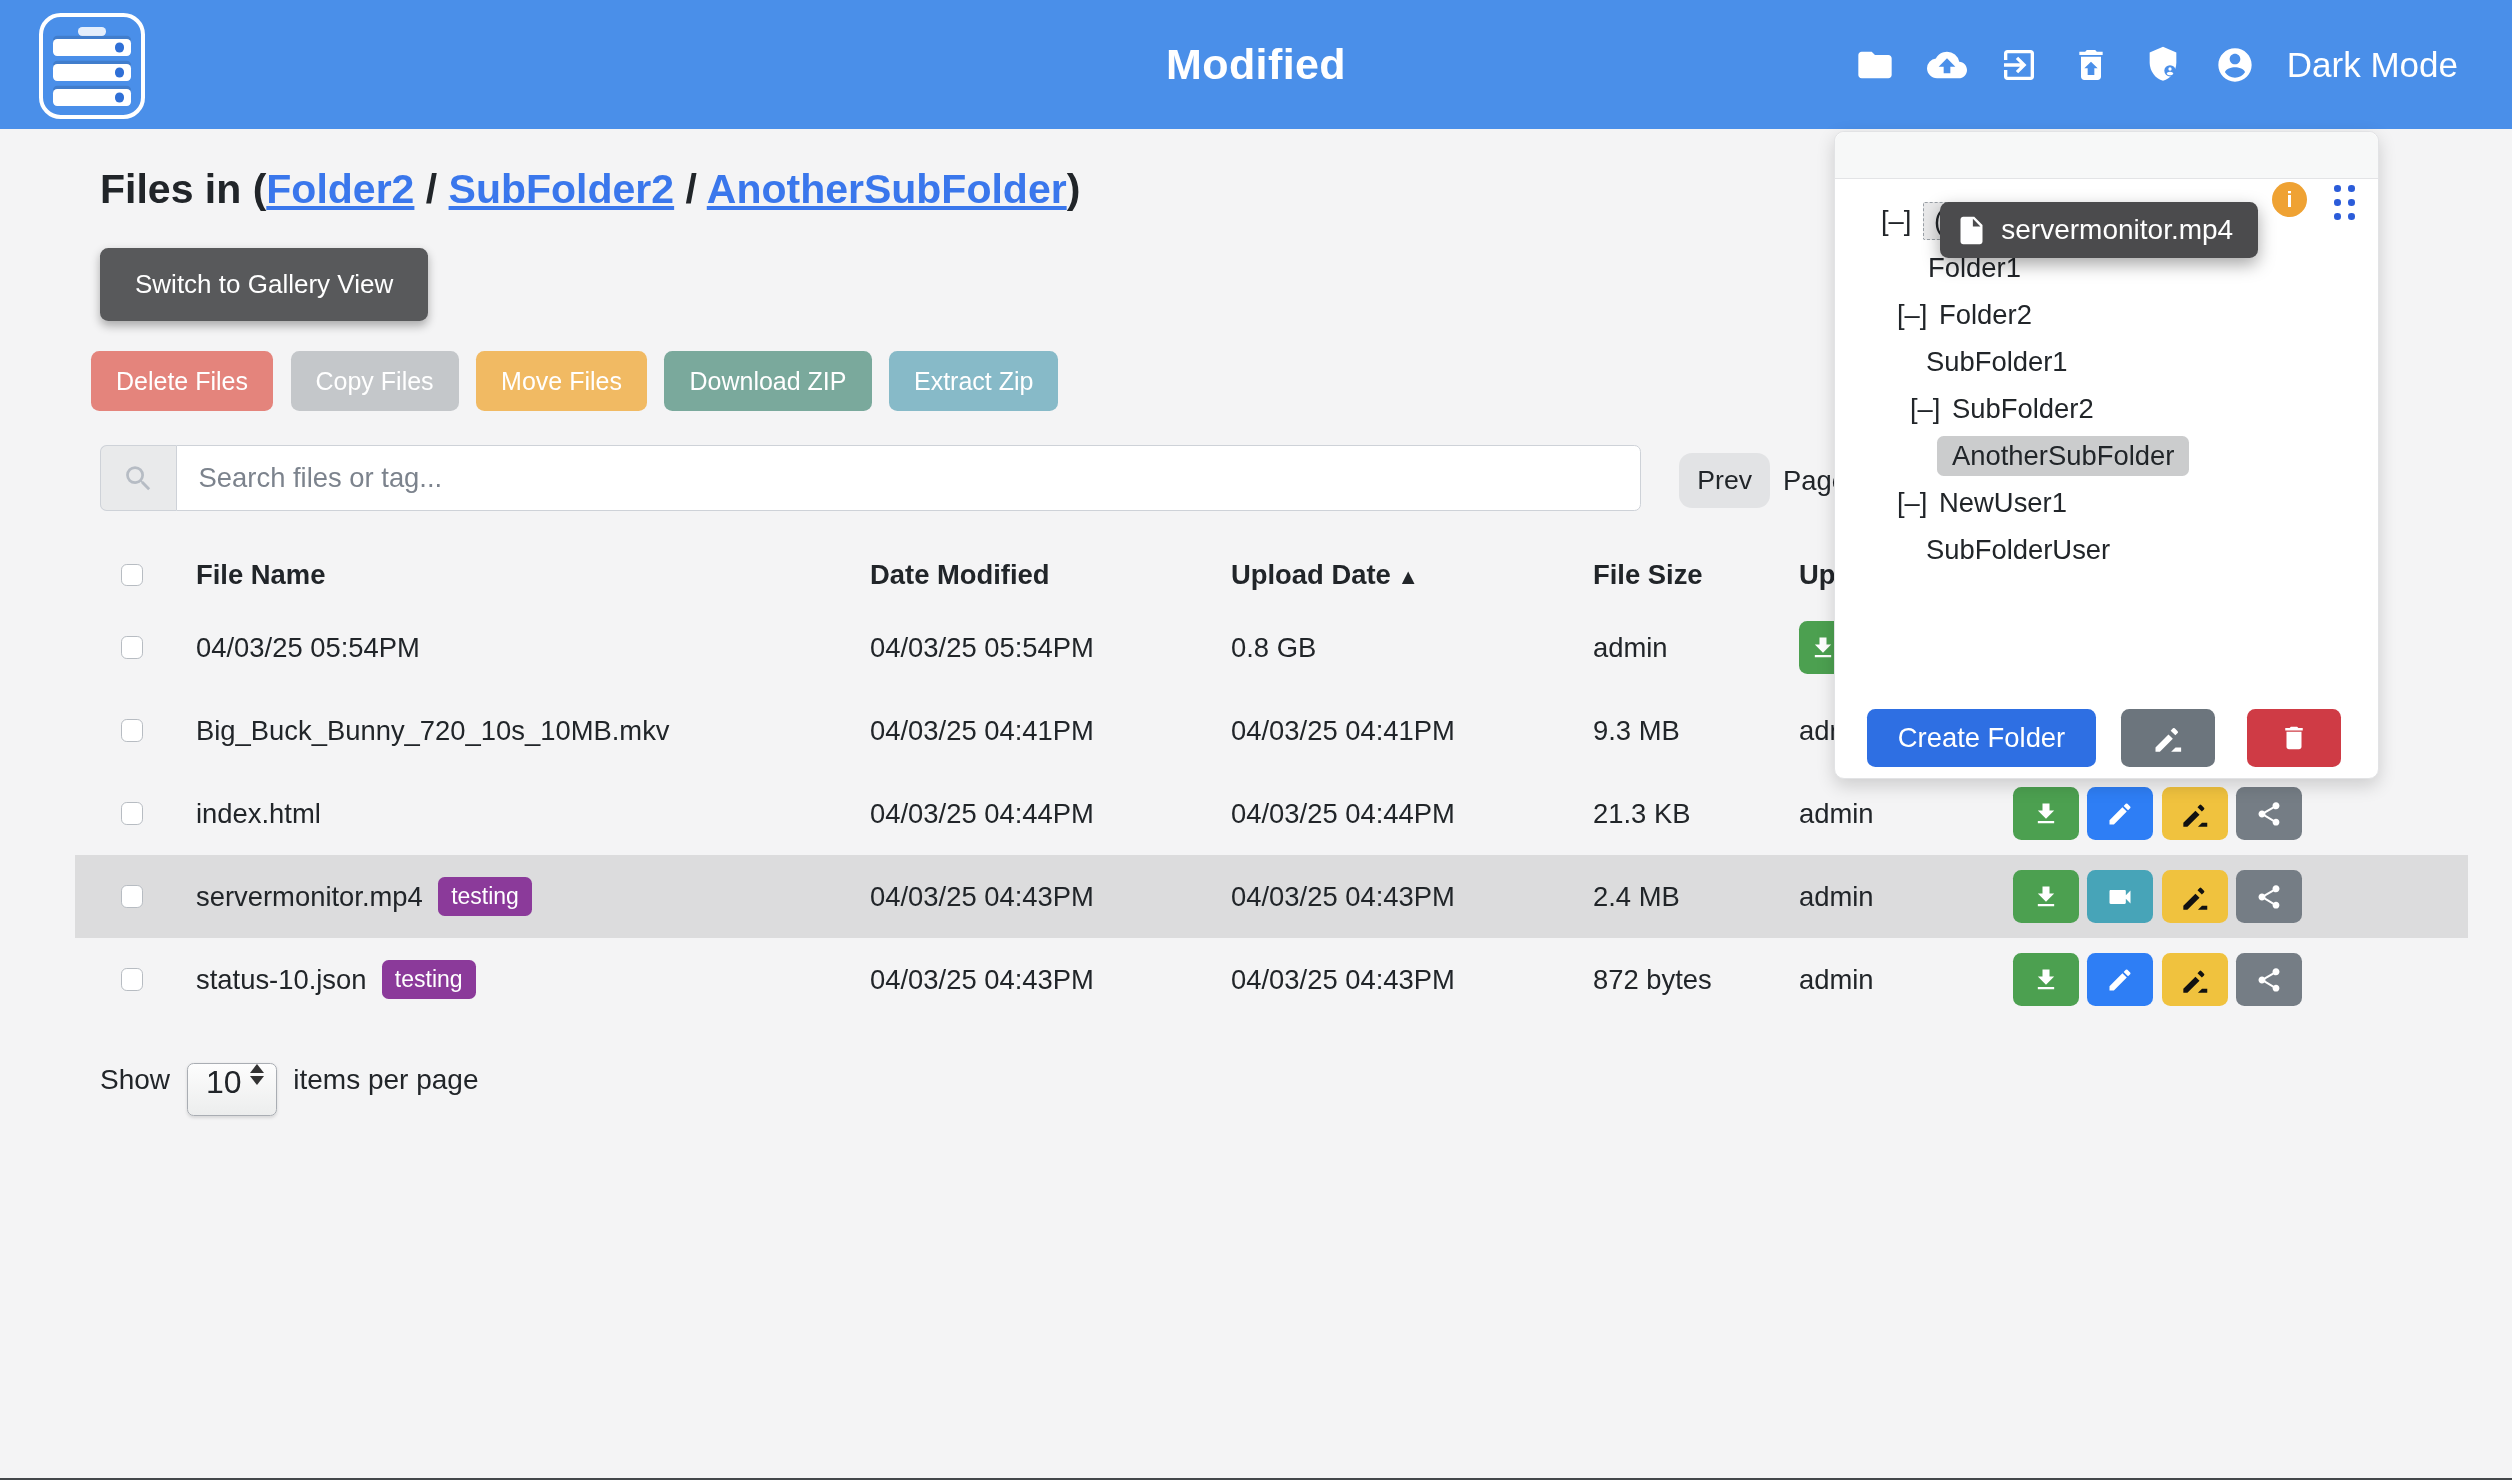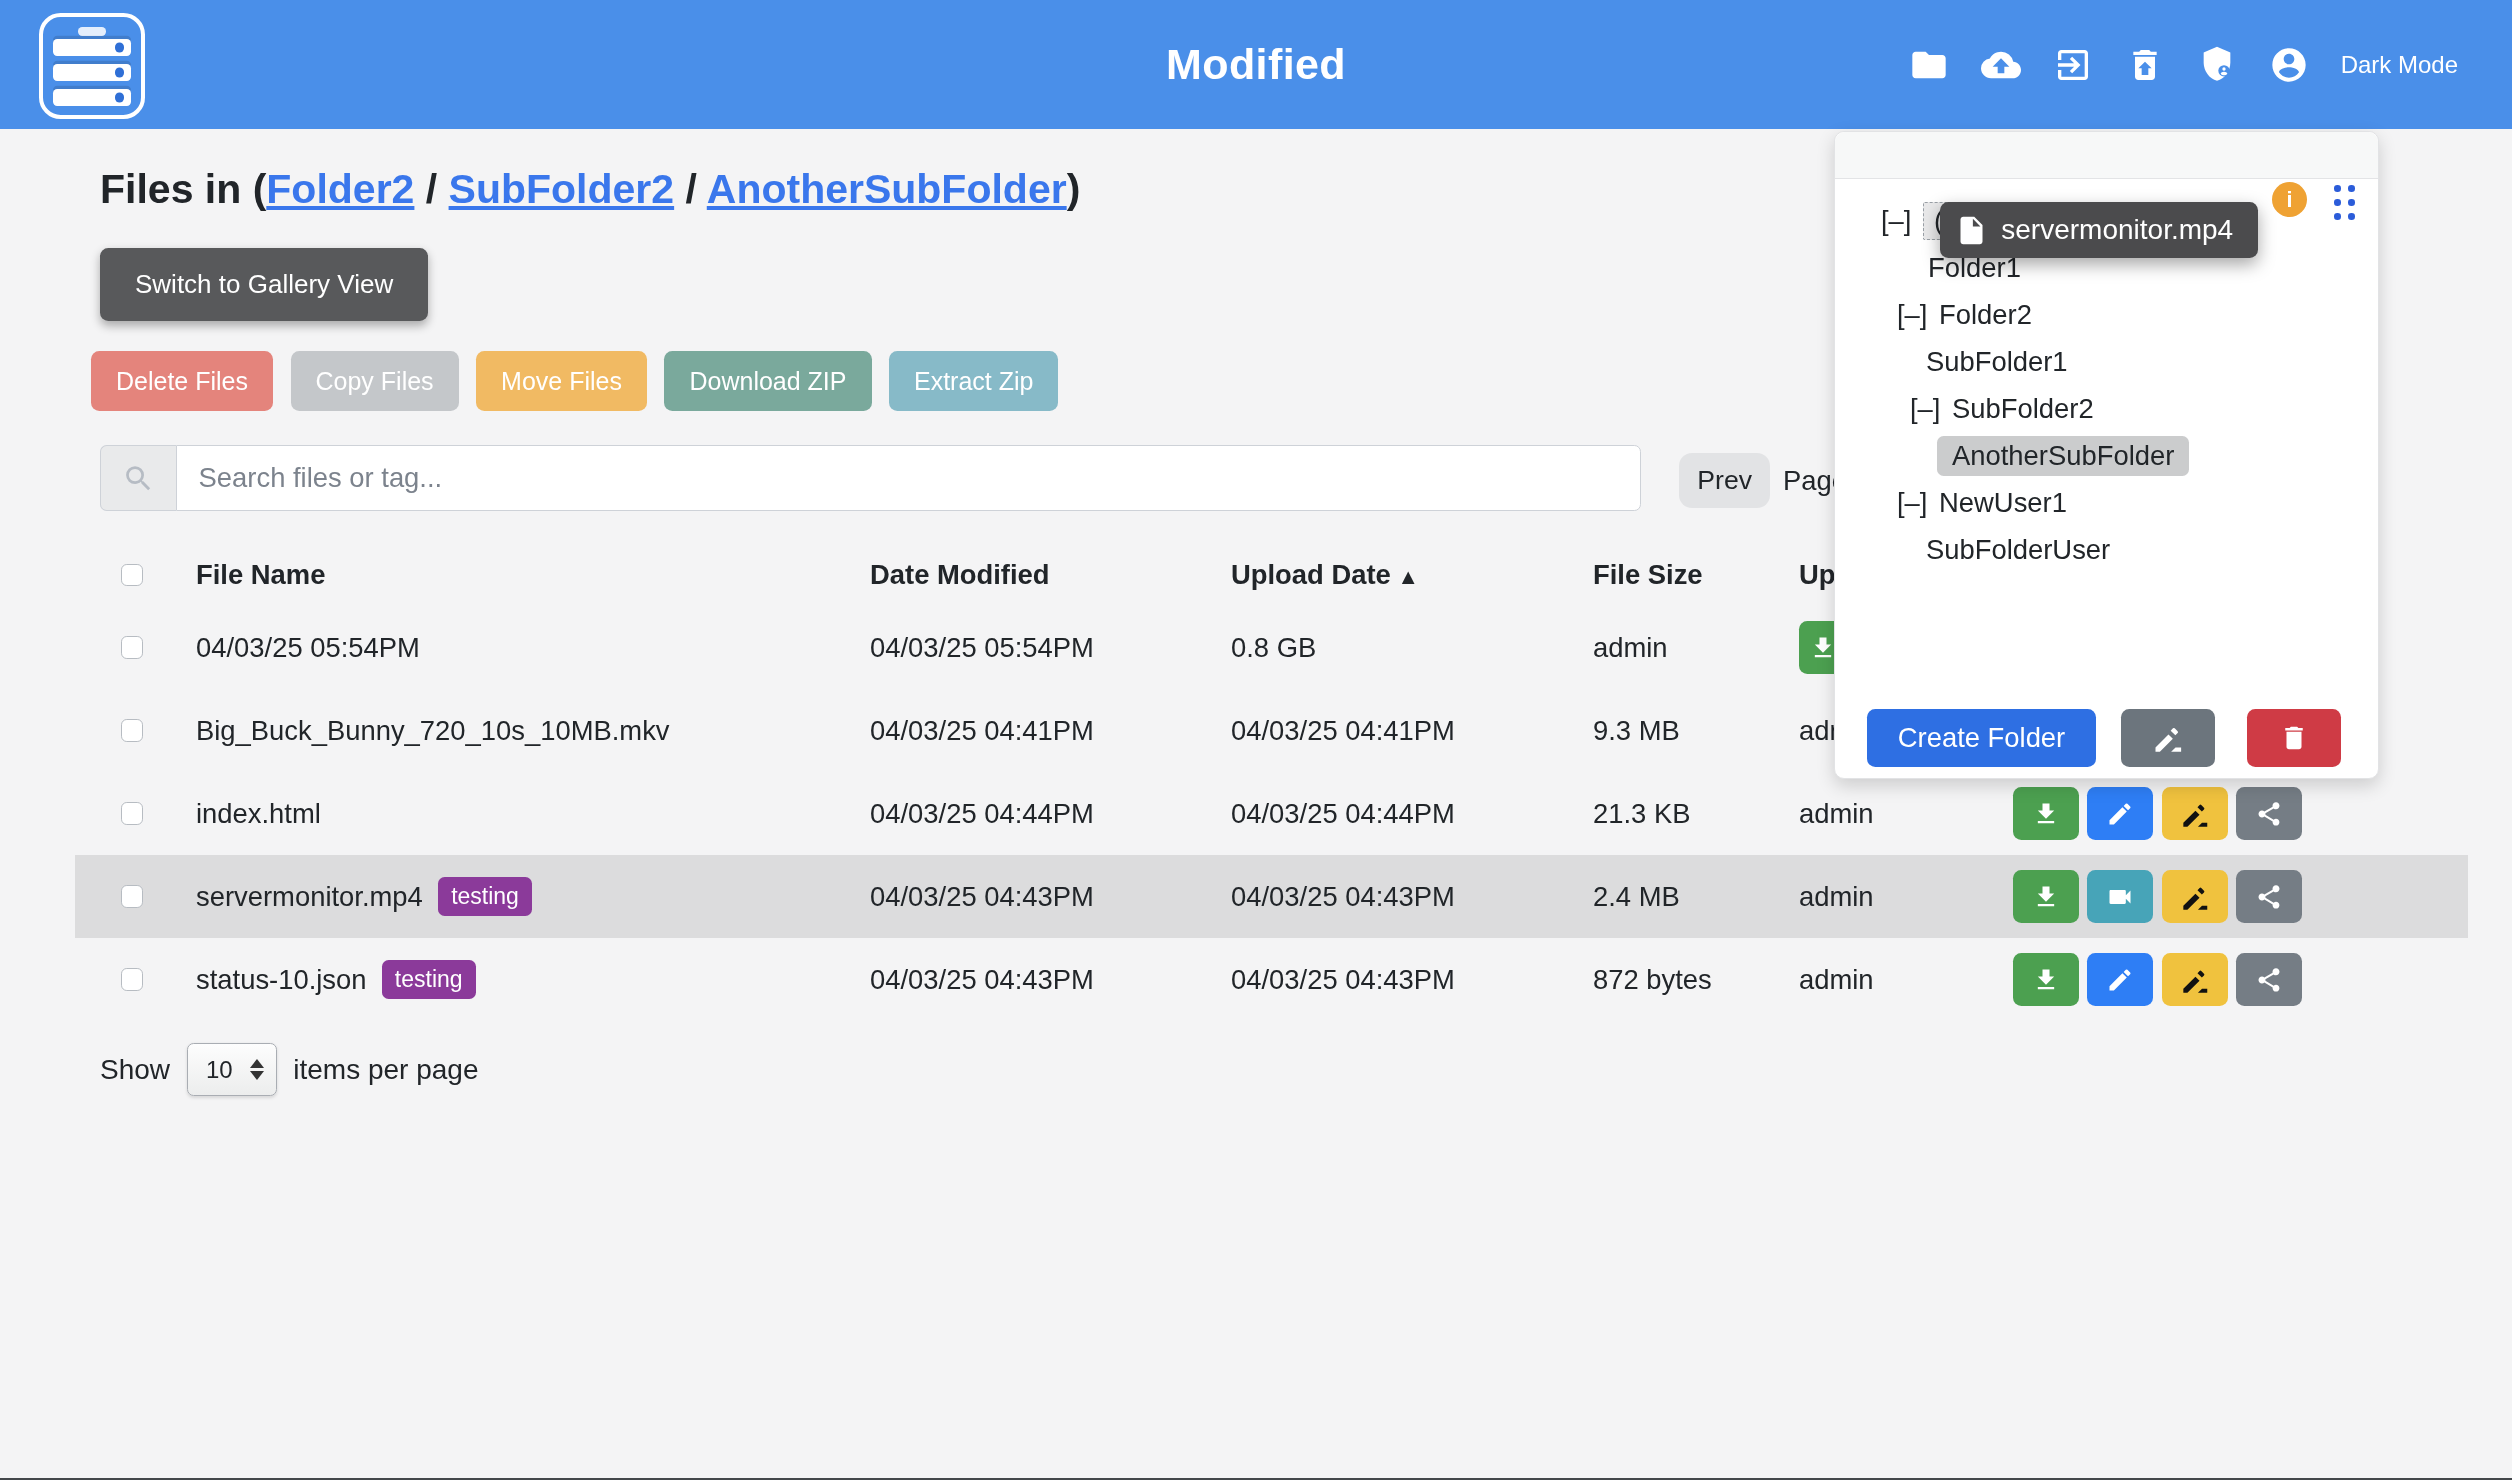--- a/index.html
+++ b/index.html
@@ -36,21 +36,21 @@
     width:9.1px; height:9.1px; border-radius:50%; background:#2f6fd6;
   }
   .app-title {
     position:absolute; left:50%; transform:translateX(-50%);
     color:#ffffff; font-size:43px; font-weight:bold; letter-spacing:0.4px;
   }
   .topbar-right {
     position:absolute; right:54px; display:flex; align-items:center; gap:32px;
   }
   .topbar-icon { width:40px; height:40px; color:#ffffff; cursor:pointer; display:block; }
-  .darkmode-label { color:#ffffff; font-size:24px; font-weight:500; cursor:pointer; }
+  .darkmode-label { color:#ffffff; font-size:35px; font-weight:500; cursor:pointer; }
 
   
   .page-heading {
     position:absolute; left:100px; top:166px; font-size:41px; font-weight:bold; color:#212529;
   }
   .page-heading a { color:#3a77ec; text-decoration:underline; cursor:pointer; }
 
   
   .gallery-btn {
     position:absolute; left:100px; top:248px; height:73px; padding:0 35px;
@@ -121,23 +121,24 @@
   .ib-edit     { background:#2e7ef5; }
   .ib-play     { background:#47a4b8; }
   .ib-rename   { background:#f0c23e; color:#111111; }
   .ib-share    { background:#757d85; }
 
   
   .perpage { position:absolute; left:100px; top:1043px; display:flex; align-items:center; gap:16.6px; font-size:28px; }
   .pp-select {
     width:90px; height:53px; border:1.7px solid #a9adb3; border-radius:6.6px;
     background:linear-gradient(#fdfdfd,#eceded);
-    display:flex; align-items:center; justify-content:space-between;
-    padding:0 11.6px 0 18.3px; font-size:24px; cursor:pointer;
+    display:flex; justify-content:space-between;
+    padding:0 11.6px 0 18.3px; font-size:32px; cursor:pointer;
     box-shadow:0 1.7px 3.3px rgba(0,0,0,.12);
+    margin-top:20px;
   }
   .pp-arrows { display:flex; flex-direction:column; gap:3.3px; }
   .pp-arrows i { display:block; width:0; height:0; border-left:7.5px solid transparent; border-right:7.5px solid transparent; }
   .pp-up { border-bottom:9.1px solid #333; }
   .pp-down { border-top:9.1px solid #333; }
 
   
   .folder-panel {
     position:absolute; left:1834px; top:131px; width:545px; height:648px;
     background:#ffffff; border:0.8px solid #e2e3e5; border-radius:10px;

